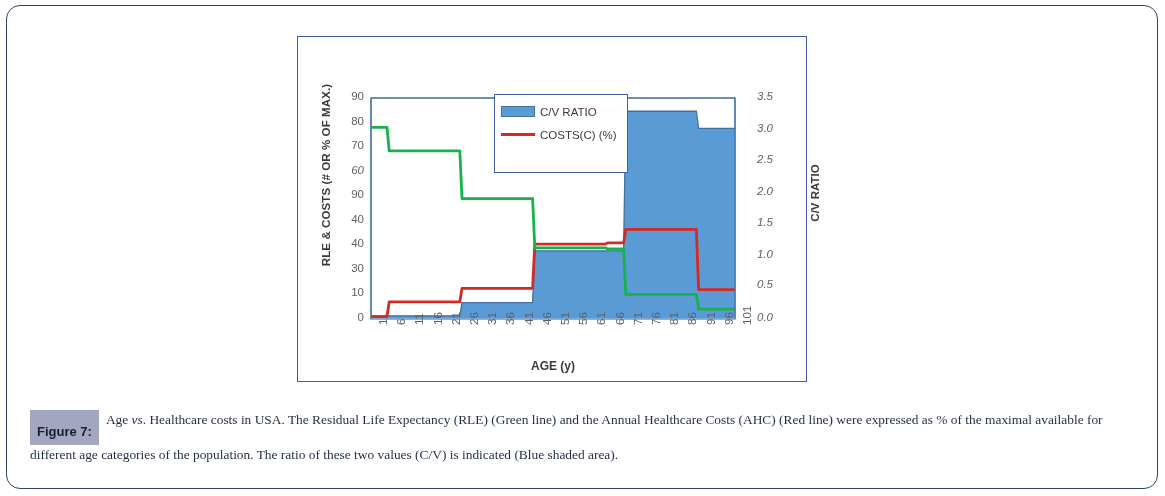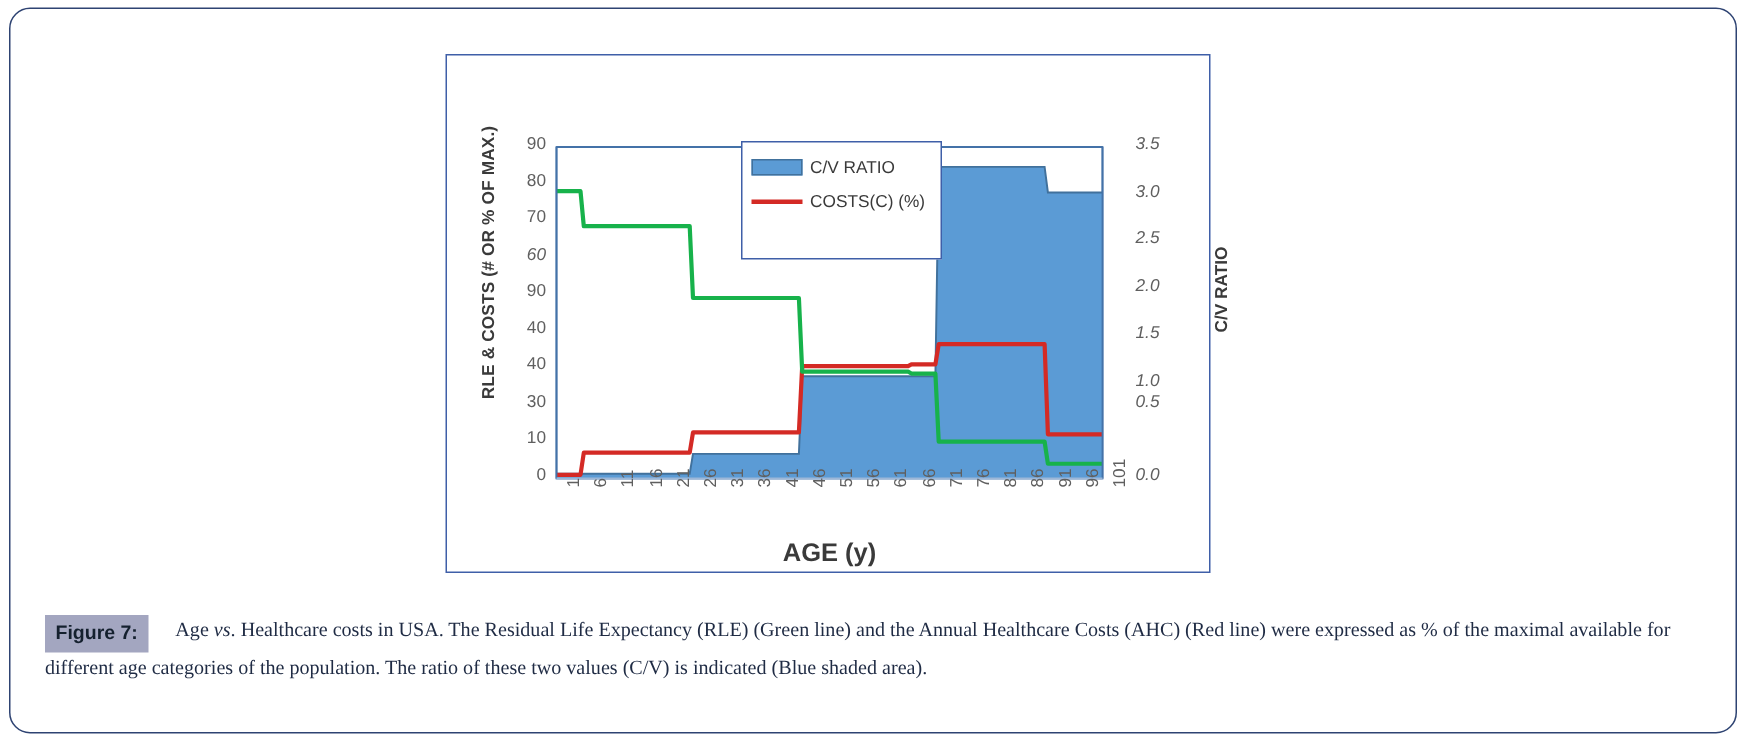--- a/index.html
+++ b/index.html
@@ -33,21 +33,21 @@
   }
   .ytitle-left{
     left:-92px;top:132px;width:240px;text-align:center;
     transform:rotate(-90deg);font-size:11.5px;letter-spacing:.1px;
   }
   .ytitle-right{
     left:447px;top:150px;width:140px;text-align:center;
     transform:rotate(-90deg);font-size:11.5px;
   }
   .xtitle{
-    left:0px;top:322px;width:510px;text-align:center;font-size:17px;
+    left:0px;top:322px;width:510px;text-align:center;font-size:12px;
   }
 
   
   .tick{
     position:absolute;color:#5f5f5f;font-size:11.5px;
     font-family:"Liberation Sans", sans-serif;white-space:nowrap;
   }
   .tick.ly{text-align:right;width:26px;}
   .tick.ry{text-align:right;width:30px;font-style:italic;}
   .tick.xl{
@@ -76,22 +76,22 @@
 
   
   .caption{
     position:absolute;left:30px;top:410px;width:1110px;
     font-size:13.4px;line-height:19.5px;color:#1f2b44;
     font-family:"Liberation Serif", serif;
   }
   .fig-badge{
     display:inline-block;background:#a3a6c0;color:#14202e;
     font-family:"Liberation Sans", sans-serif;
-    font-weight:bold;font-size:13px;padding:2px 7px 3px 7px;
-    margin-right:18px;vertical-align:top;
+    font-weight:bold;font-size:13px;padding:12px 7px 3px 7px;
+    margin-right:7px;vertical-align:top;
   }
   .cap-text{display:inline;}
   .cap-text i{font-style:italic;}
 </style>
 </head>
 <body>
 
 <div id="root">
 
   <div class="outer-frame"></div>
@@ -131,21 +131,21 @@
           <div class="tick ly" style="left: 40px; top: 249.444px;">10</div>
           <div class="tick ly" style="left: 40px; top: 224.889px;">30</div>
           <div class="tick ly" style="left: 40px; top: 200.333px;">40</div>
           <div class="tick ly" style="left: 40px; top: 175.778px;">40</div>
           <div class="tick ly" style="left: 40px; top: 151.222px;">90</div>
           <div class="tick ly" style="left: 40px; top: 126.667px; font-style: italic;">60</div>
           <div class="tick ly" style="left: 40px; top: 102.111px;">70</div>
           <div class="tick ly" style="left: 40px; top: 77.5556px;">80</div>
           <div class="tick ly" style="left: 40px; top: 53px;">90</div>
           <div class="tick ry" style="left: 445px; top: 274px;">0.0</div>
-          <div class="tick ry" style="left: 445px; top: 225px;">0.5</div>
+          <div class="tick ry" style="left: 445px; top: 241px;">0.5</div>
           <div class="tick ry" style="left: 445px; top: 210.857px;">1.0</div>
           <div class="tick ry" style="left: 445px; top: 179.286px;">1.5</div>
           <div class="tick ry" style="left: 445px; top: 147.714px;">2.0</div>
           <div class="tick ry" style="left: 445px; top: 116.143px;">2.5</div>
           <div class="tick ry" style="left: 445px; top: 84.5714px;">3.0</div>
           <div class="tick ry" style="left: 445px; top: 53px;">3.5</div>
           <div class="tick xl" style="left: 79px; top: 288px;">1</div>
           <div class="tick xl" style="left: 97.2px; top: 288px;">6</div>
           <div class="tick xl" style="left: 115.4px; top: 288px;">11</div>
           <div class="tick xl" style="left: 133.6px; top: 288px;">16</div>

